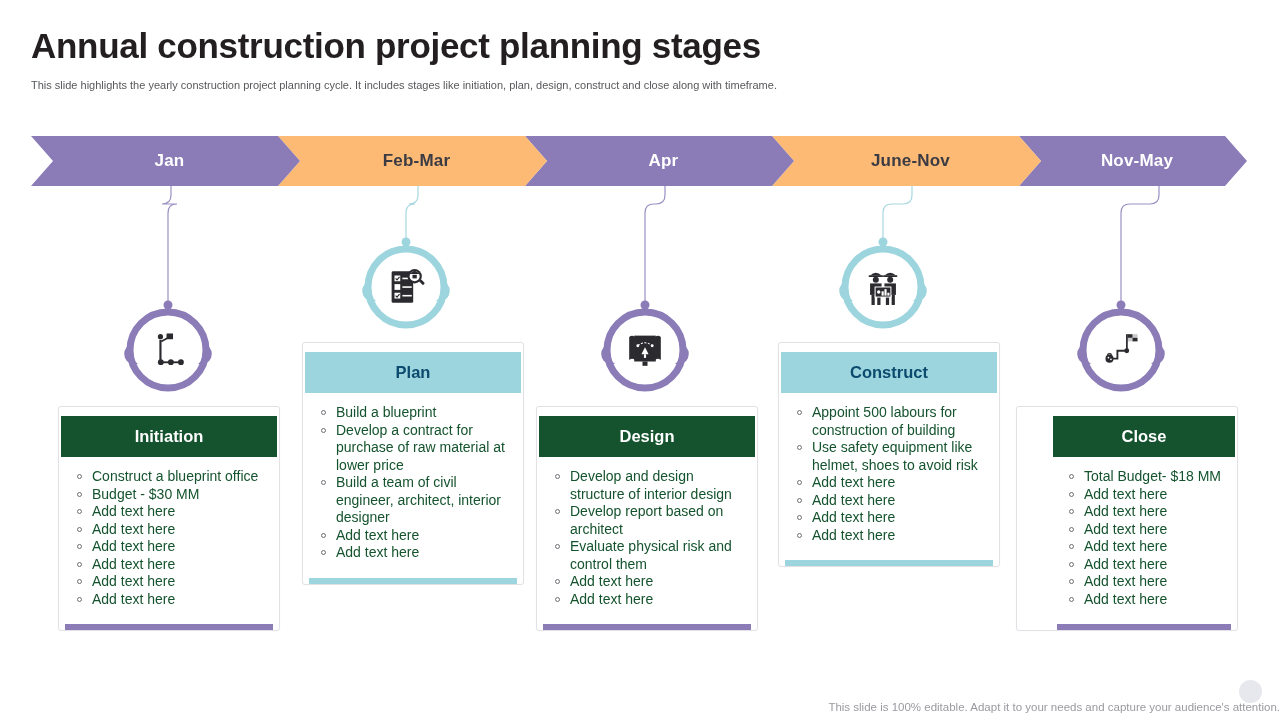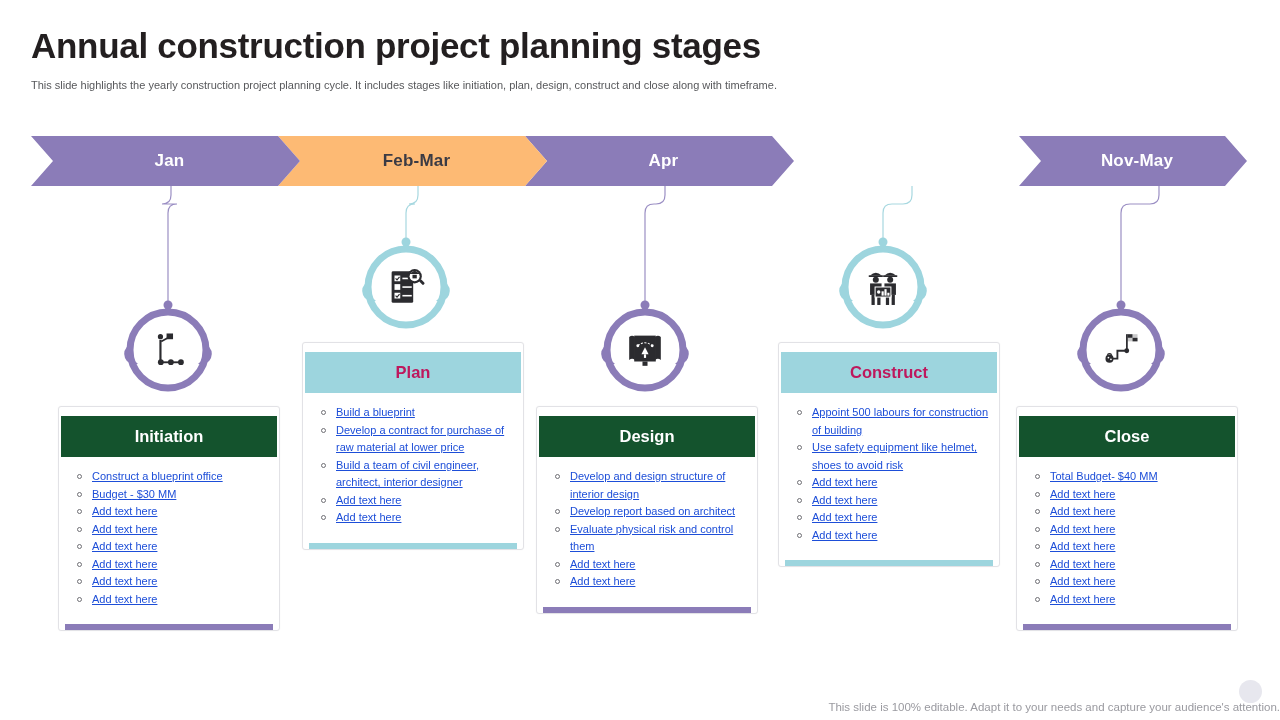--- a/index.html
+++ b/index.html
@@ -64,28 +64,27 @@
   }
   .card-topgap{height:9px;}
   .card-head{
     height:41px;display:flex;align-items:center;justify-content:center;
     margin:0 2px;
   }
   .card-head-text{font-size:16.5px;font-weight:bold;}
   .card.purple .card-head{background:#14532d;}
   .card.purple .card-head-text{color:#ffffff;}
   .card.teal .card-head{background:#9dd5de;}
-  .card.teal .card-head-text{color:#be185d;}
+  .card.teal .card-head-text{color:#0c4a6e;}
   .card-body{padding:11px 10px 10px 10px;}
   .bullets{list-style:none;margin:0;padding:0;}
   .bullets li{
     position:relative;padding-left:23px;
-    font-size:11px;line-height:17.5px;color:#1d4ed8;
+    font-size:14px;line-height:17.5px;color:#14532d;
     margin-bottom:0px;
-    text-decoration:underline;
   }
   .bullets li:before{
     content:"";position:absolute;left:8px;top:6px;
     width:5px;height:5px;border-radius:50%;
     border:1px solid #6f6f75;background:transparent;
     box-sizing:border-box;
   }
   .card-foot{height:6px;margin:6px 6px 0 6px;}
   .card.purple .card-foot{background:#8b7cb8;}
   .card.teal .card-foot{background:#9dd5de;}
@@ -111,20 +110,23 @@
 
   <div class="chev-band" id="chevBand">
       <div class="chev purple first" style="left: 0px; width: 269px; z-index: 10;">
         <span class="chev-label">Jan</span>
       </div>
       <div class="chev teal" style="left: 247px; width: 269px; z-index: 9;">
         <span class="chev-label">Feb-Mar</span>
       </div>
       <div class="chev purple" style="left: 494px; width: 269px; z-index: 8;">
         <span class="chev-label">Apr</span>
+      </div>
+      <div class="chev teal" style="left: 741px; width: 269px; z-index: 7;">
+        <span class="chev-label">June-Nov</span>
       </div>
       <div class="chev purple" style="left: 988px; width: 228px; z-index: 6;">
         <span class="chev-label">Nov-May</span>
       </div>
     </div>
 
   <div id="connectorLayer">
       <svg class="connector" width="19" height="129" style="left: 160px; top: 182px;">
         <path d="M 11 4 L 11 13 Q 11 22 2 22 L 17 22 Q 8 22 8 31 L 8 121" fill="none" stroke="#9b8fc4" stroke-width="1.2"></path>
         <circle cx="8" cy="123" r="4.5" fill="#8b7cb8"></circle>
@@ -327,28 +329,28 @@
             <li>Appoint 500 labours for construction of building</li>
             <li>Use safety equipment like helmet, shoes to avoid risk</li>
             <li>Add text here</li>
             <li>Add text here</li>
             <li>Add text here</li>
             <li>Add text here</li>
           </ul>
         </div>
         <div class="card-foot"></div>
       </div>
-      <div class="card purple" style="left: 1016px; top: 406px;">
+      <div class="card purple" style="left: 1016px; top: 406px; padding-left: 34px;">
         <div class="card-topgap"></div>
         <div class="card-head">
           <span class="card-head-text">Close</span>
         </div>
         <div class="card-body">
           <ul class="bullets">
-            <li>Total Budget- $40 MM</li>
+            <li>Total Budget- $18 MM</li>
             <li>Add text here</li>
             <li>Add text here</li>
             <li>Add text here</li>
             <li>Add text here</li>
             <li>Add text here</li>
             <li>Add text here</li>
             <li>Add text here</li>
           </ul>
         </div>
         <div class="card-foot"></div>

